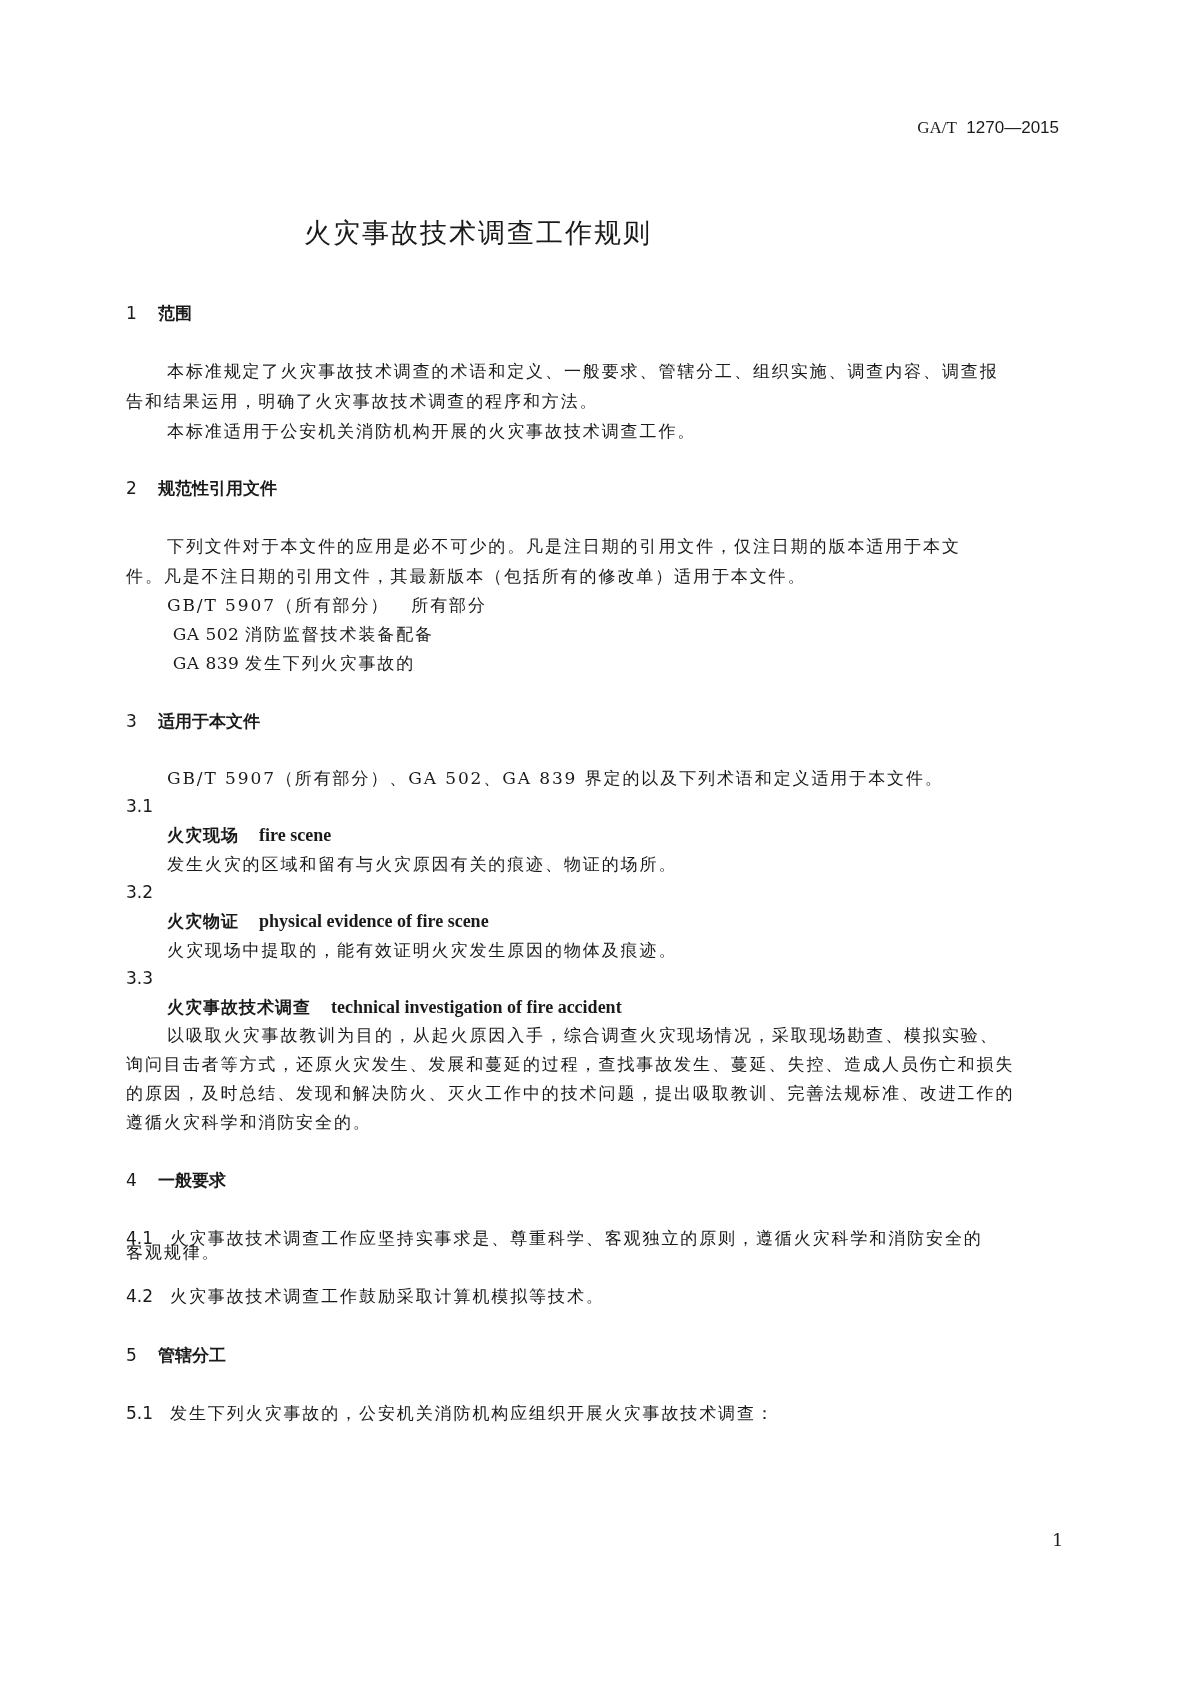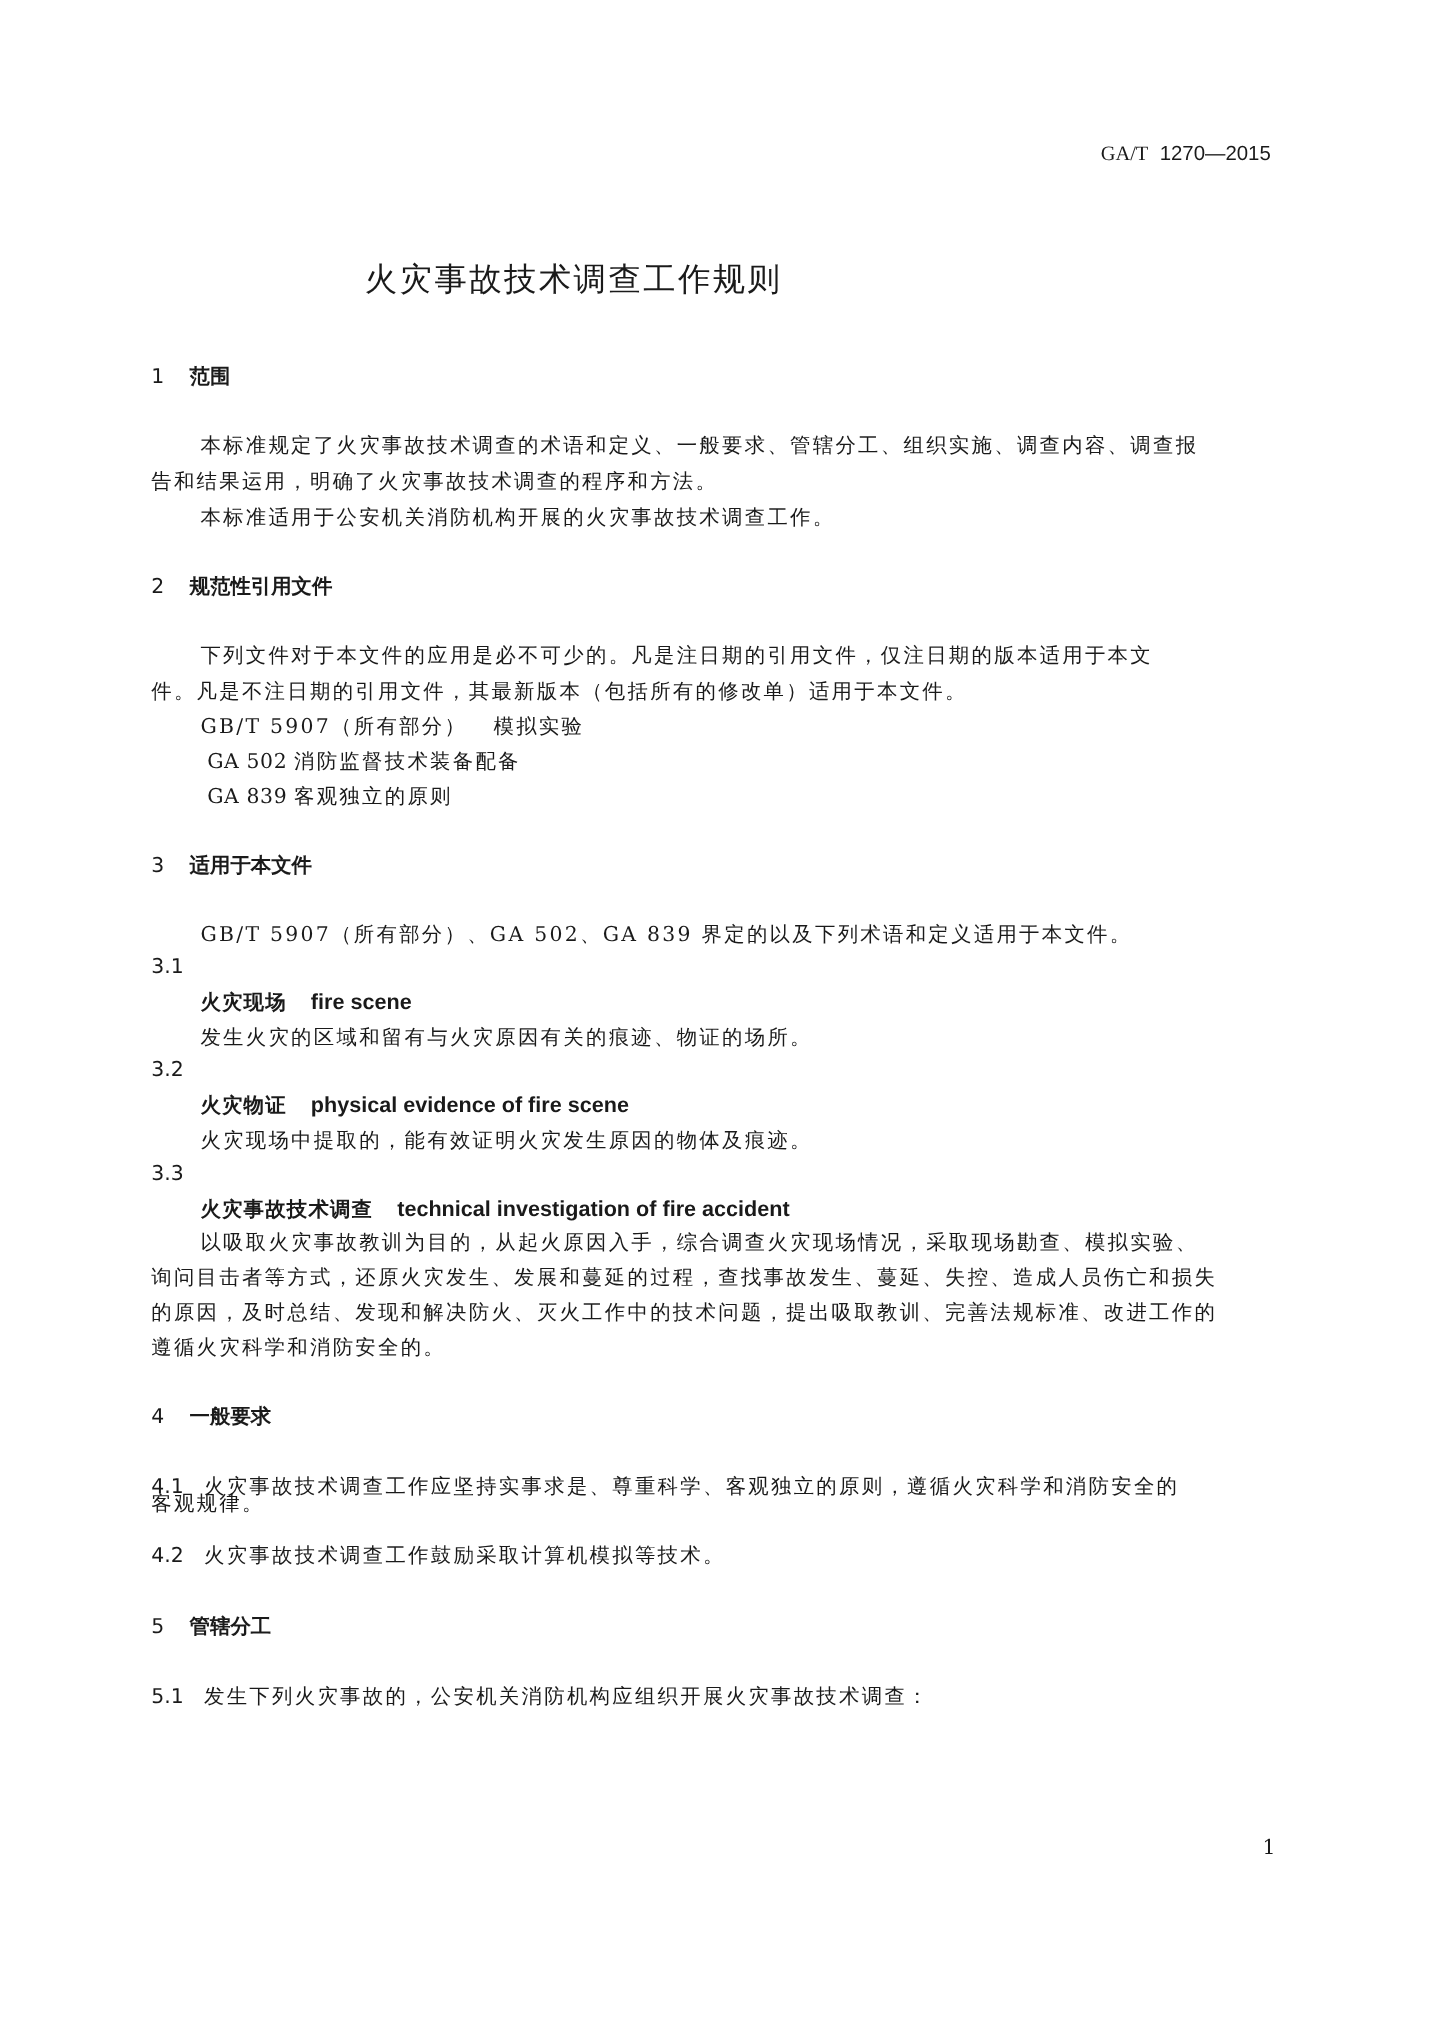--- a/index.html
+++ b/index.html
@@ -11,21 +11,21 @@
   .title { top: 215px; left: 0; width: 956px; text-align: center; font-size: 27px; letter-spacing: 2px;
            font-family: "DejaVu Sans", sans-serif; }
   .h { left: 126px; font-size: 17px; font-family: "DejaVu Sans", sans-serif; font-weight: bold; }
   .h .num { font-weight: normal; display: inline-block; width: 32px; }
   .p { font-size: 17px; letter-spacing: 1.9px; text-align: center; }
   .ind { left: 167px; }
   .flush { left: 126px; }
   .tnum { left: 126px; font-size: 17px; font-family: "DejaVu Sans", sans-serif; }
   .term { left: 167px; font-size: 17px; font-weight: bold; }
   .term .zh { font-family: "DejaVu Sans", sans-serif; letter-spacing: 1px; }
-  .term .en { font-family: Liberation Sans, sans-serif; margin-left: 20px; font-size: 18px; }
+  .term .en { font-family: Liberation Serif, serif; margin-left: 20px; font-size: 18px; }
   .cl { left: 126px; font-size: 17px; letter-spacing: 1.9px; }
   .cl .n { font-family: "DejaVu Sans", sans-serif; display: inline-block; width: 44px; letter-spacing: 0; }
   .ref .code { display: inline-block; width: 78px; letter-spacing: 0.5px; }
   .pagenum { top: 1530px; right: 128px; font-size: 17px; }
 </style>
 </head>
 <body>
 
 <div class="abs std-no">
   <span class="ga">GA/T</span>&nbsp;
@@ -41,27 +41,27 @@
 <div class="abs p flush" style="top:390px">告和结果运用，明确了火灾事故技术调查的程序和方法。</div>
 <div class="abs p ind" style="top:420px">本标准适用于公安机关消防机构开展的火灾事故技术调查工作。</div>
 
 <div class="abs h" style="top:477px">
   <span class="num">2</span><span>规范性引用文件</span>
 </div>
 <div class="abs p ind" style="top:535px">下列文件对于本文件的应用是必不可少的。凡是注日期的引用文件，仅注日期的版本适用于本文</div>
 <div class="abs p flush" style="top:565px">件。凡是不注日期的引用文件，其最新版本（包括所有的修改单）适用于本文件。</div>
 <div class="abs p ind ref" style="top:594px">
   <span>GB/T 5907（所有部分）</span>&nbsp;&nbsp;
-  <span>模拟实验</span>
+  <span>所有部分</span>
 </div>
 <div class="abs p ind ref" style="top:623px">
   <span class="code">GA 502</span><span>消防监督技术装备配备</span>
 </div>
 <div class="abs p ind ref" style="top:652px">
-  <span class="code">GA 839</span><span>客观独立的原则</span>
+  <span class="code">GA 839</span><span>发生下列火灾事故的</span>
 </div>
 
 <div class="abs h" style="top:710px">
   <span class="num">3</span><span>适用于本文件</span>
 </div>
 <div class="abs p ind" style="top:767px">GB/T 5907（所有部分）、GA 502、GA 839 界定的以及下列术语和定义适用于本文件。</div>
 
 <div class="abs tnum" style="top:796px">3.1</div>
 <div class="abs term" style="top:824px">
   <span class="zh">火灾现场</span><span class="en">fire scene</span>

